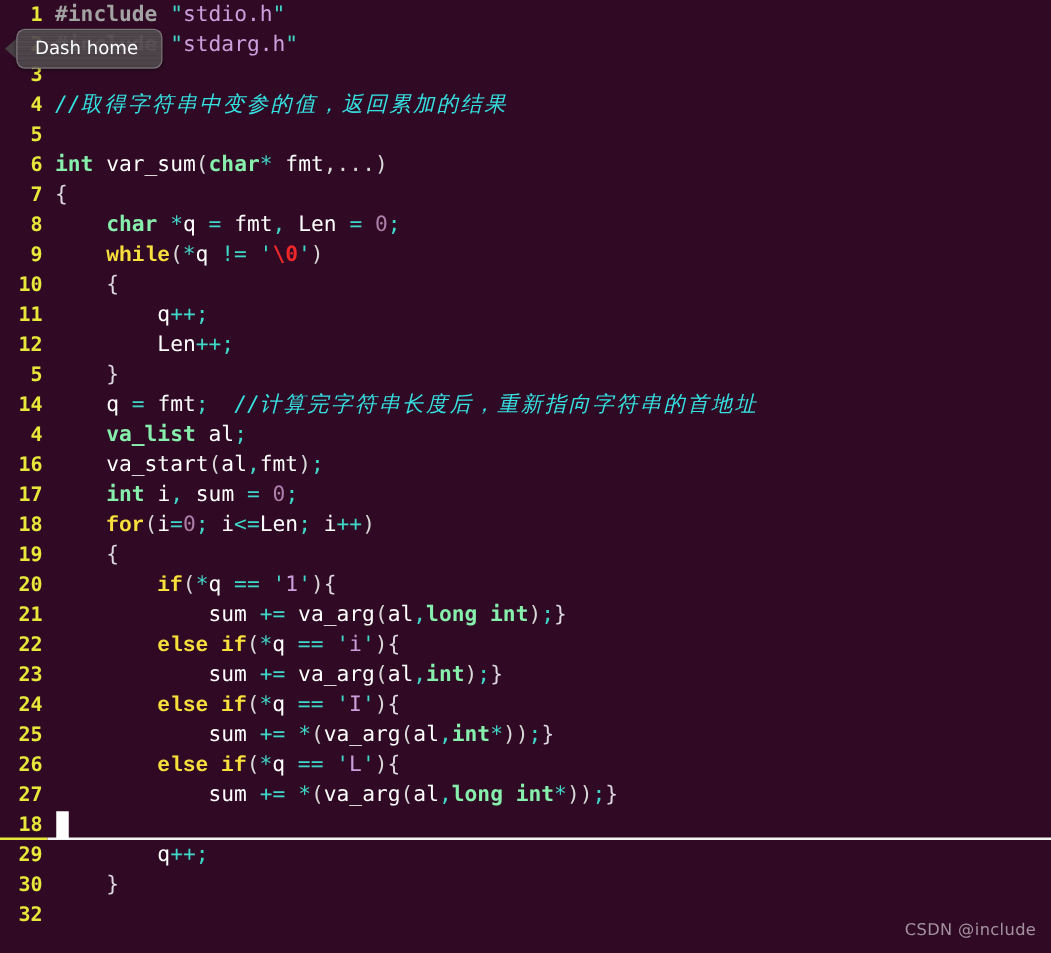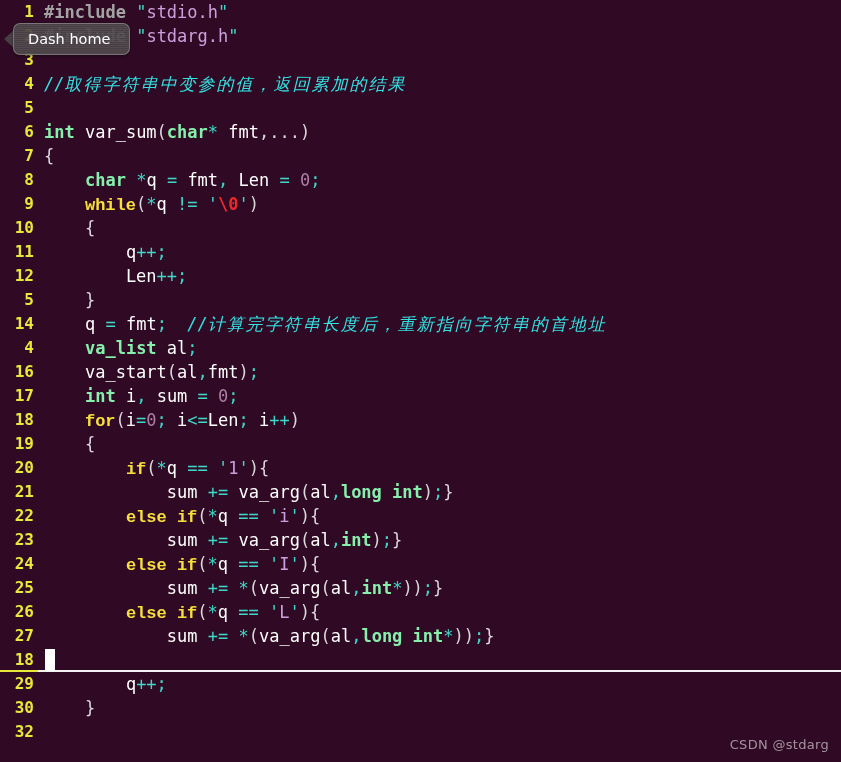--- a/index.html
+++ b/index.html
@@ -163,13 +163,13 @@
       <div class="code-line"><span class="ln">30</span><span class="code"><span class="t-plain">    </span><span class="t-brace">}</span></span></div>
       <div class="code-line"><span class="ln">32</span><span class="code"></span></div>
     </div>
 </div>
 
 <div id="dash-tooltip">
   <div class="tip-arrow"></div>
   <div class="tip-body">Dash home</div>
 </div>
 
-<div id="watermark">CSDN @stdarg</div>
+<div id="watermark">CSDN @include</div>
 
 </body></html>

